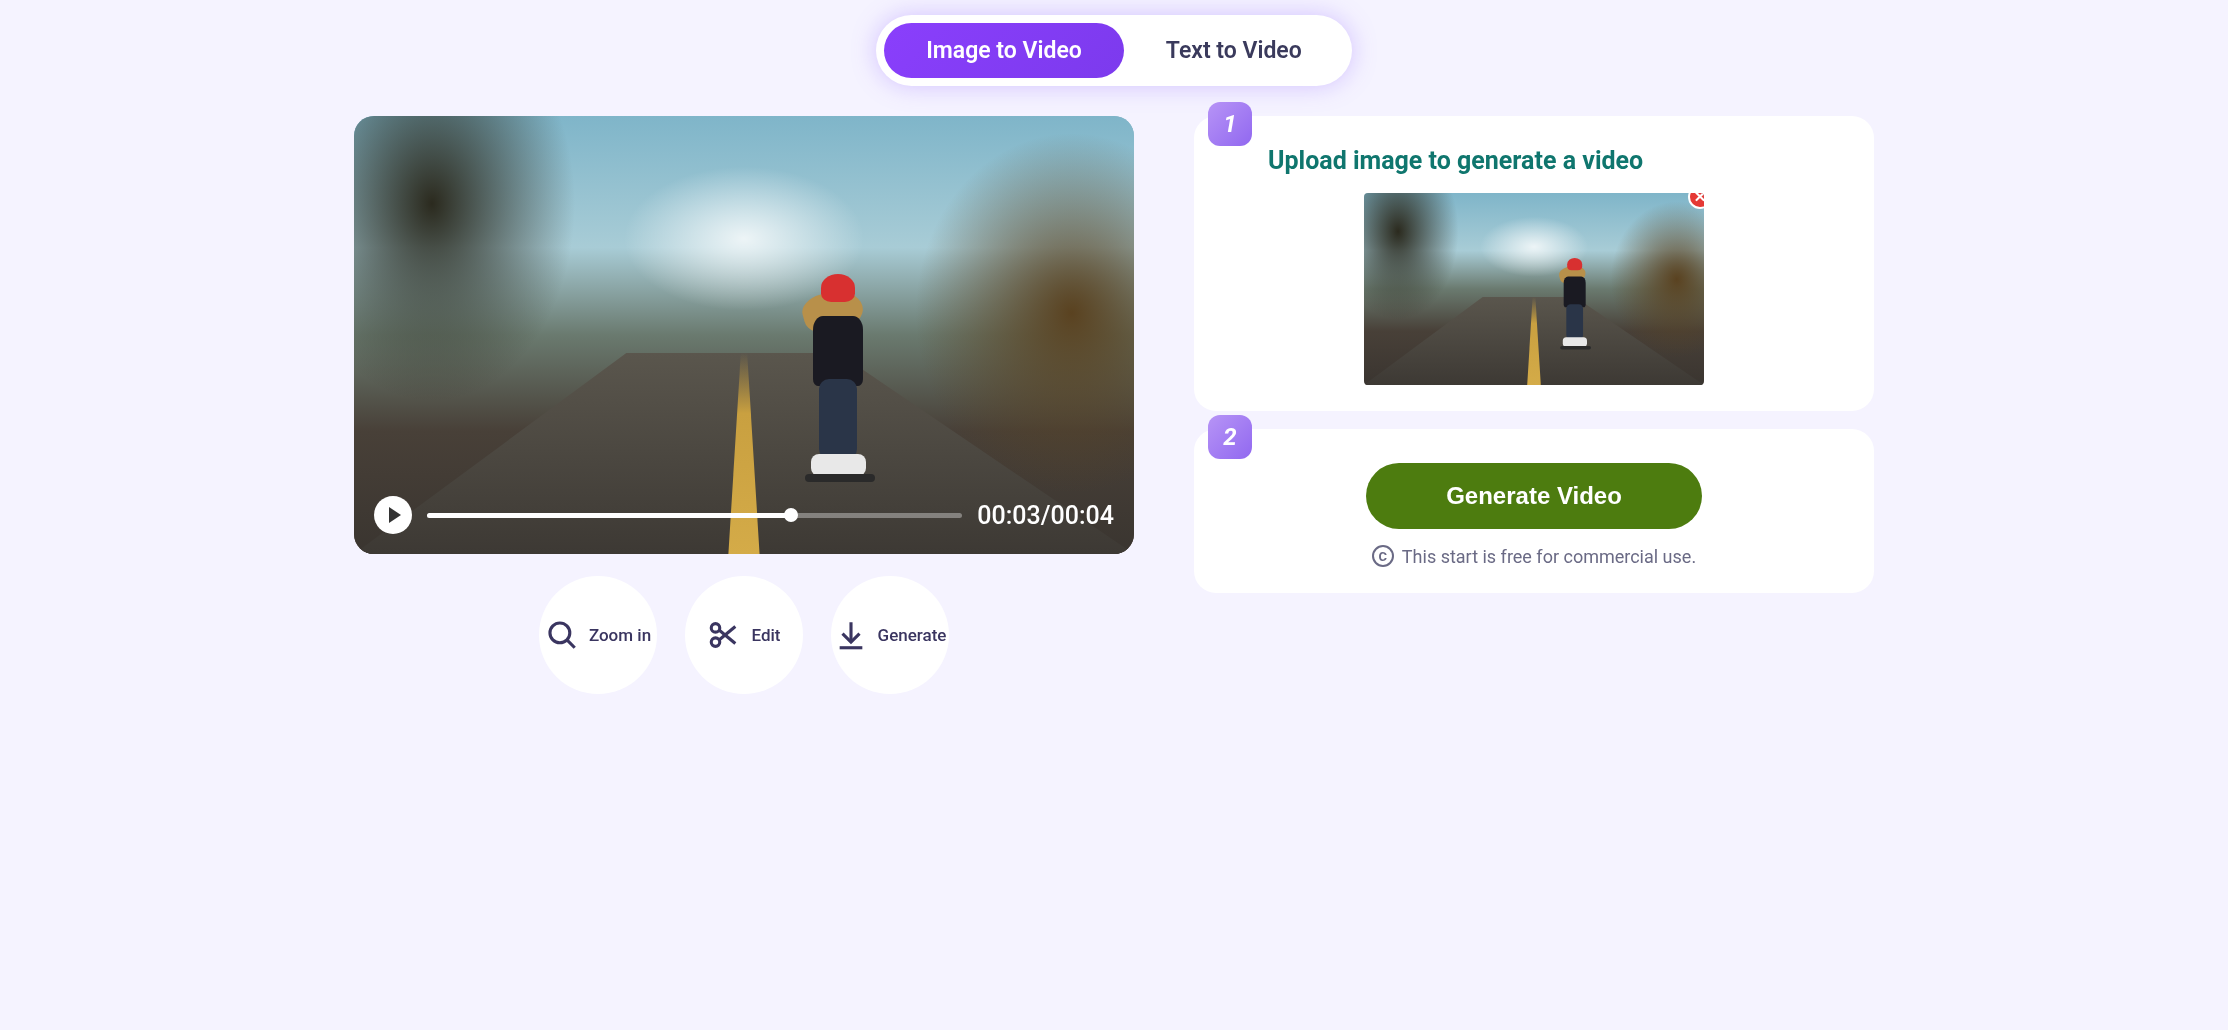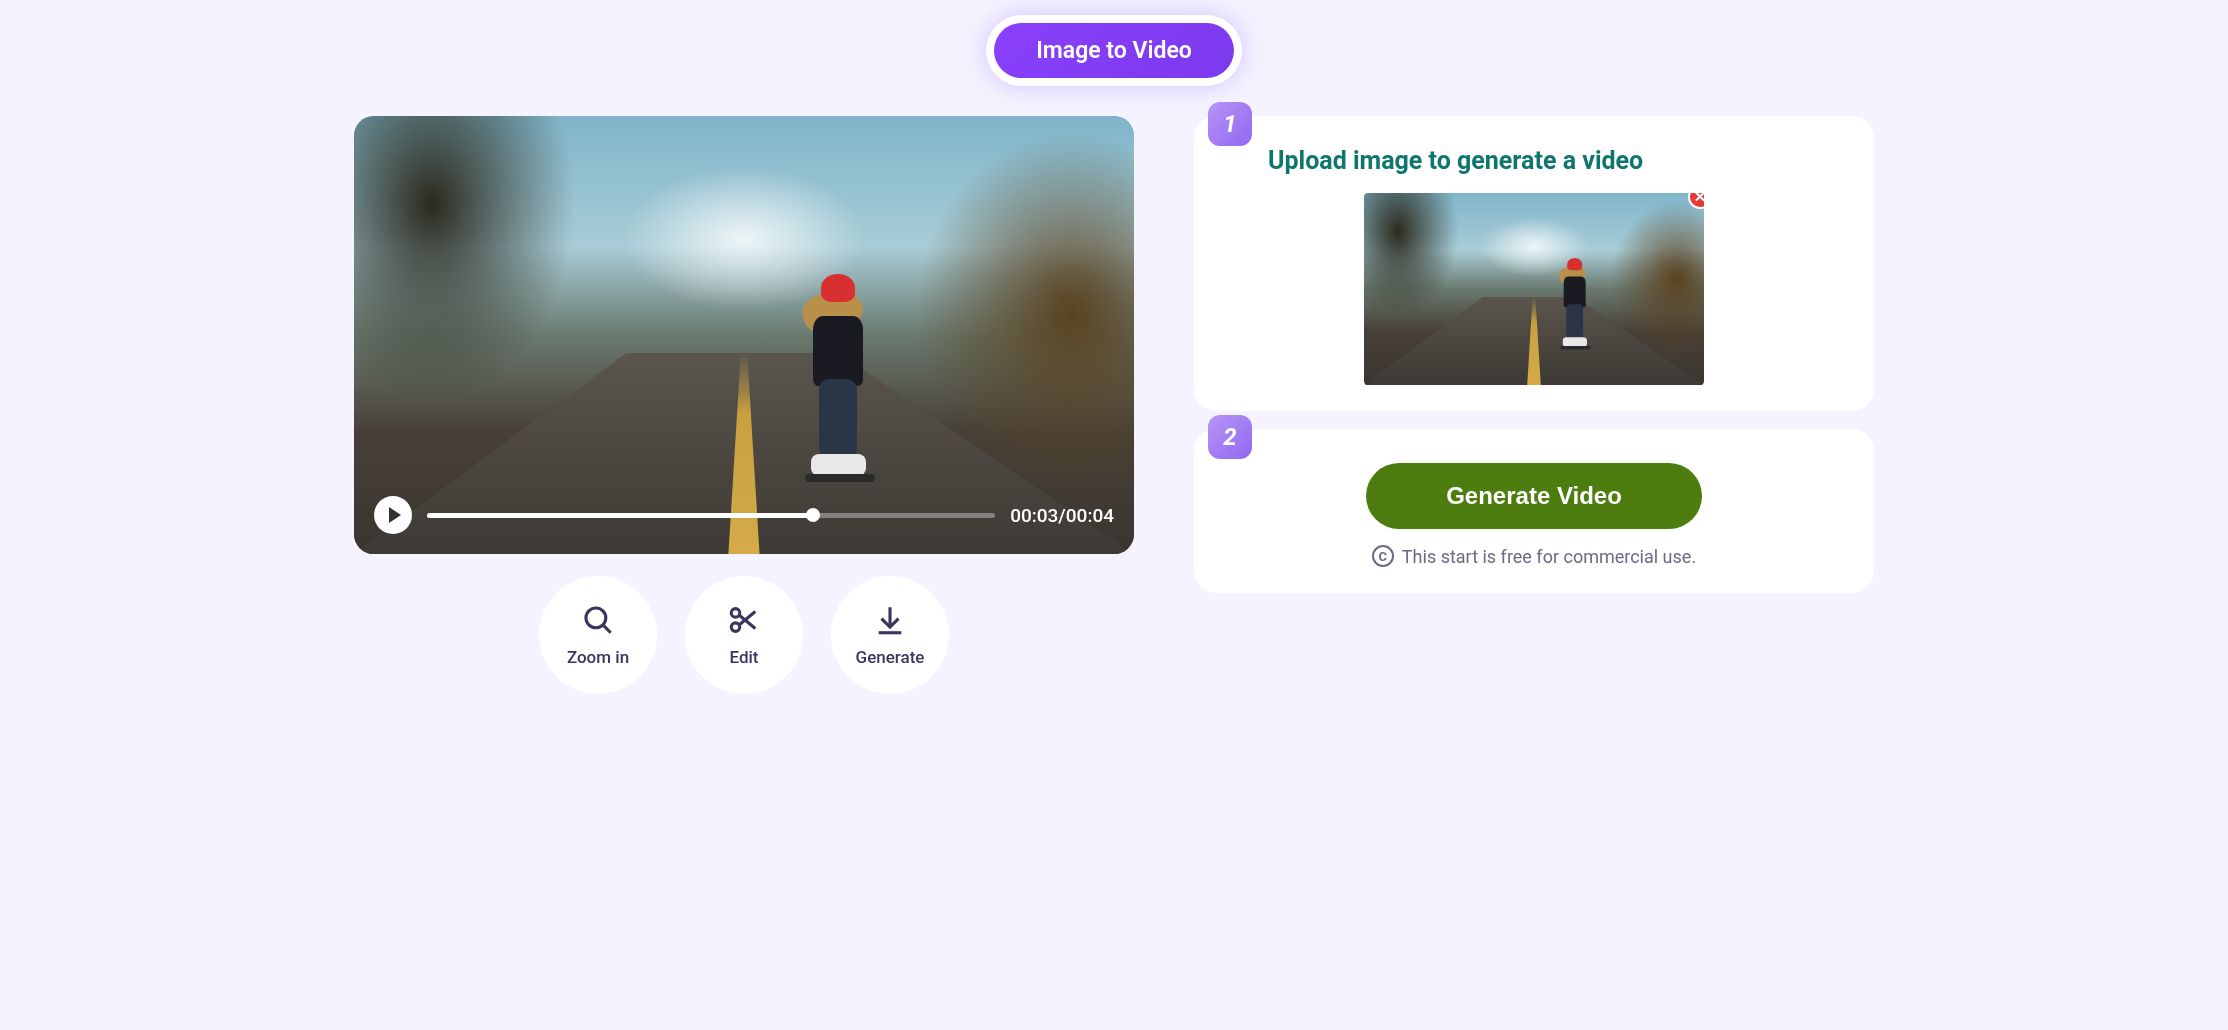--- a/index.html
+++ b/index.html
@@ -98,28 +98,28 @@
   border-radius: 3px; position: relative; cursor: pointer;
 }
 .progress-fill {
   position: absolute; left: 0; top: 0; height: 100%; width: 68%;
   background: #fff; border-radius: 3px;
 }
 .progress-thumb {
   position: absolute; left: 68%; top: 50%; transform: translate(-50%, -50%);
   width: 14px; height: 14px; background: #fff; border-radius: 50%;
 }
-.time-display { color: #fff; font-size: 19px; font-weight: 500; }
+.time-display { color: #fff; font-size: 25px; font-weight: 500; }
 
 .action-row {
   display: flex; justify-content: center; gap: 28px; margin-top: 22px;
 }
 .action-btn {
   width: 118px; height: 118px; background: #fff; border-radius: 50%;
-  display: flex; flex-direction: column; align-items: center; justify-content: center;
+  display: flex; flex-direction: row; align-items: center; justify-content: center;
   gap: 10px; cursor: pointer;
 }
 .action-icon { color: #3a3560; }
 .action-label { font-size: 17px; color: #3a3560; font-weight: 500; }
 
 .card {
   background: #fff; border-radius: 22px; padding: 30px 36px 26px;
   position: relative;
 }
 .step-badge {
@@ -180,20 +180,21 @@
   display: flex; align-items: center; justify-content: center;
   font-size: 13px; font-weight: 700;
 }
 </style>
 </head>
 <body>
 
 <div class="tab-container">
   <div class="tab-pill">
     <div class="tab active">Image to Video</div>
+    <div class="tab">Text to Video</div>
   </div>
 </div>
 
 <div class="main-layout">
   <div class="left-col">
     <div class="video-frame">
       <div class="video-scene"></div>
       <div class="video-road">
         <div class="road-line"></div>
       </div>

